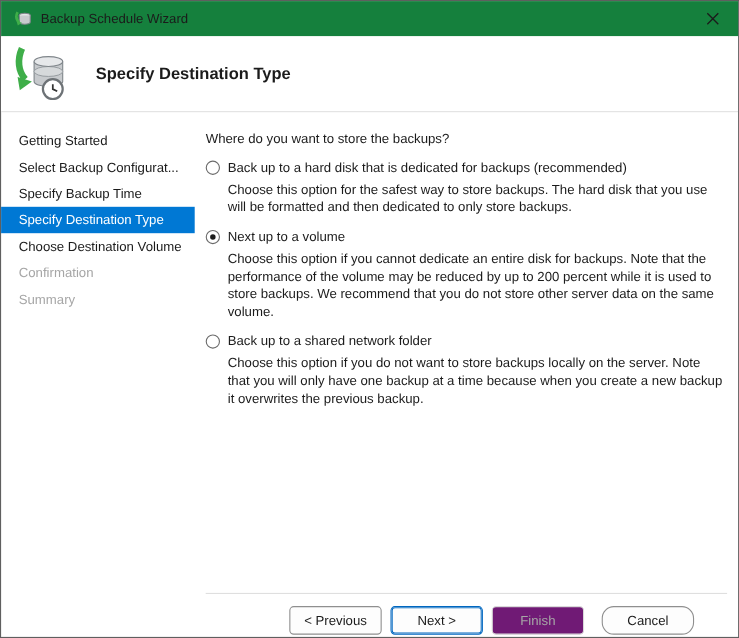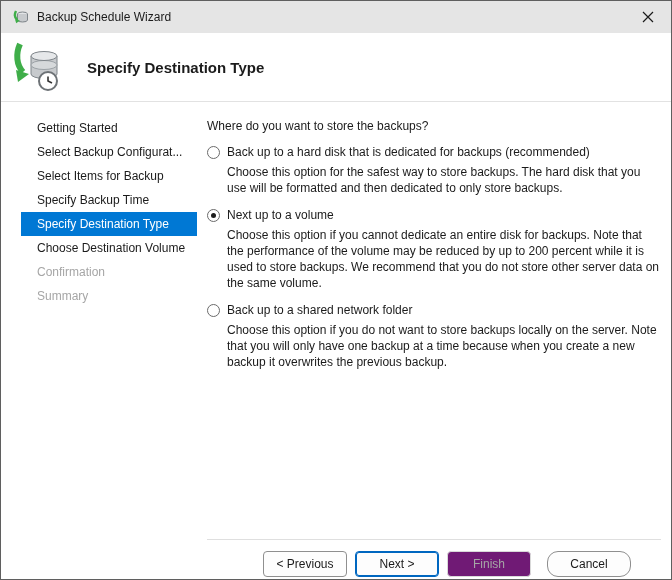--- a/index.html
+++ b/index.html
@@ -1,27 +1,27 @@
 <!DOCTYPE html>
 <html><head>
 <meta charset="utf-8">
 <style>
   html,body{margin:0;padding:0;background:#d8d8d8;font-family:"Liberation Sans",sans-serif;-webkit-font-smoothing:antialiased;}
   .window{width:672px;height:580px;box-sizing:border-box;border:1px solid #5f5f5f;background:#fff;display:flex;flex-direction:column;overflow:hidden;}
   
-  .titlebar{height:32px;background:#e5e5e5;display:flex;align-items:center;flex:none;}
+  .titlebar{height:32px;background:#15803d;display:flex;align-items:center;flex:none;}
   .titlebar-icon{width:16px;height:16px;margin:0 8px 0 12px;display:flex;flex:none;}
   .titlebar-title{font-size:12px;color:#1b1b1b;}
   .close-btn{margin-left:auto;width:46px;height:32px;border:none;background:transparent;display:flex;align-items:center;justify-content:center;cursor:pointer;padding:0;}
   
   .header{height:69px;background:#fff;border-bottom:1px solid #e2e2e2;display:flex;align-items:center;flex:none;box-sizing:border-box;}
   .wizard-icon{width:50px;height:50px;margin:0 26px 0 10px;flex:none;}
   .page-title{font-size:15px;font-weight:bold;color:#1b1b1b;margin:0;}
   
-  .body{flex:1;display:flex;min-height:0;margin-left:20px;}
+  .body{flex:1;display:flex;min-height:0;}
   .sidebar{width:176px;flex:none;padding-top:14px;box-sizing:border-box;}
   .step{height:24px;line-height:24px;padding-left:16px;font-size:12px;color:#1b1b1b;white-space:nowrap;overflow:hidden;}
   .step.selected{background:#0078d4;color:#ffffff;}
   .step.disabled{color:#a6a6a6;}
   .content-col{flex:1;display:flex;flex-direction:column;padding:0 10px;min-width:0;}
   .content{flex:1;}
   .question{font-size:12px;color:#1b1b1b;margin-top:17px;}
   .option{margin-top:12px;}
   .radio-row{display:flex;align-items:flex-end;cursor:pointer;}
   .radio{width:13px;height:13px;box-sizing:border-box;border:1px solid #6b6b6b;border-radius:50%;background:#fff;position:relative;flex:none;}
@@ -73,21 +73,20 @@
       </svg>
     </span>
     <h1 class="page-title">Specify Destination Type</h1>
   </div>
 
   <div class="body">
 
     <div class="sidebar">
       <div class="step">Getting Started</div>
       <div class="step">Select Backup Configurat...</div>
-      <div class="step">Select Items for Backup</div>
       <div class="step">Specify Backup Time</div>
       <div class="step selected">Specify Destination Type</div>
       <div class="step">Choose Destination Volume</div>
       <div class="step disabled">Confirmation</div>
       <div class="step disabled">Summary</div>
     </div>
 
     <div class="content-col">
       <div class="content">
         <div class="question">Where do you want to store the backups?</div>

